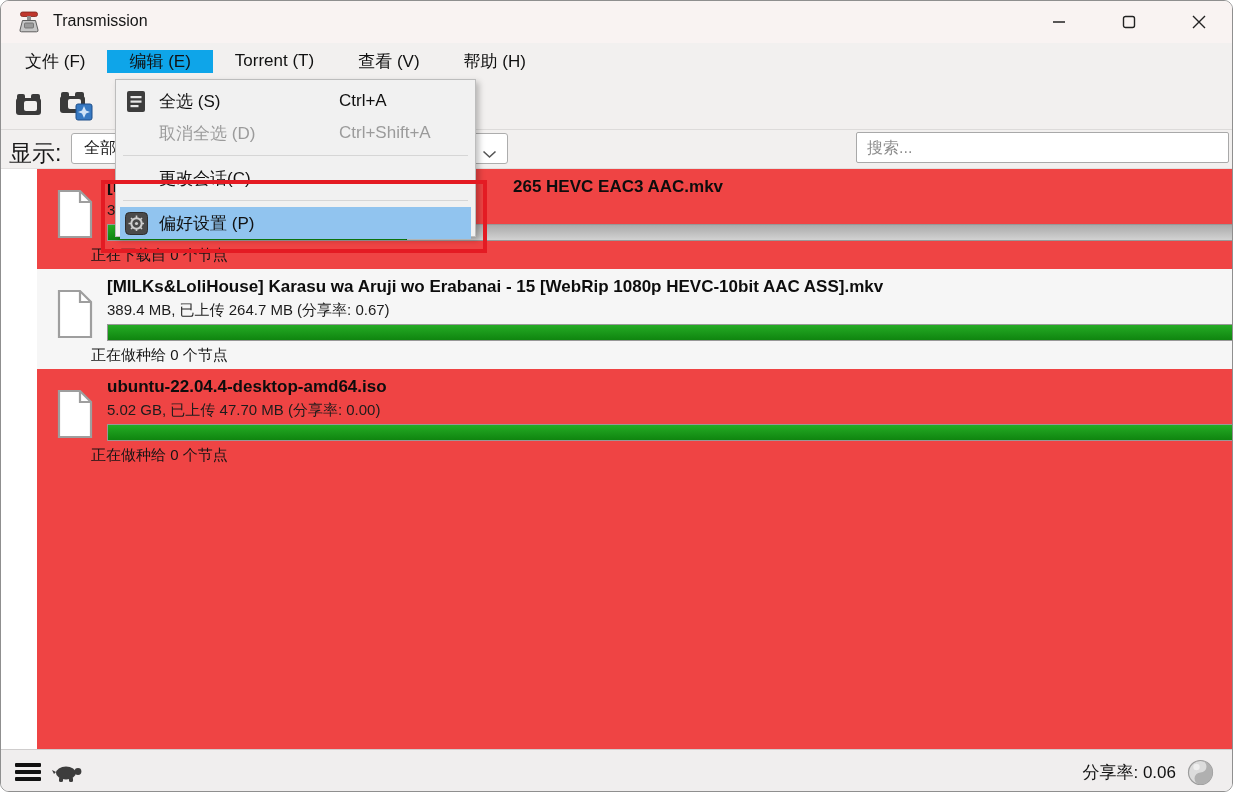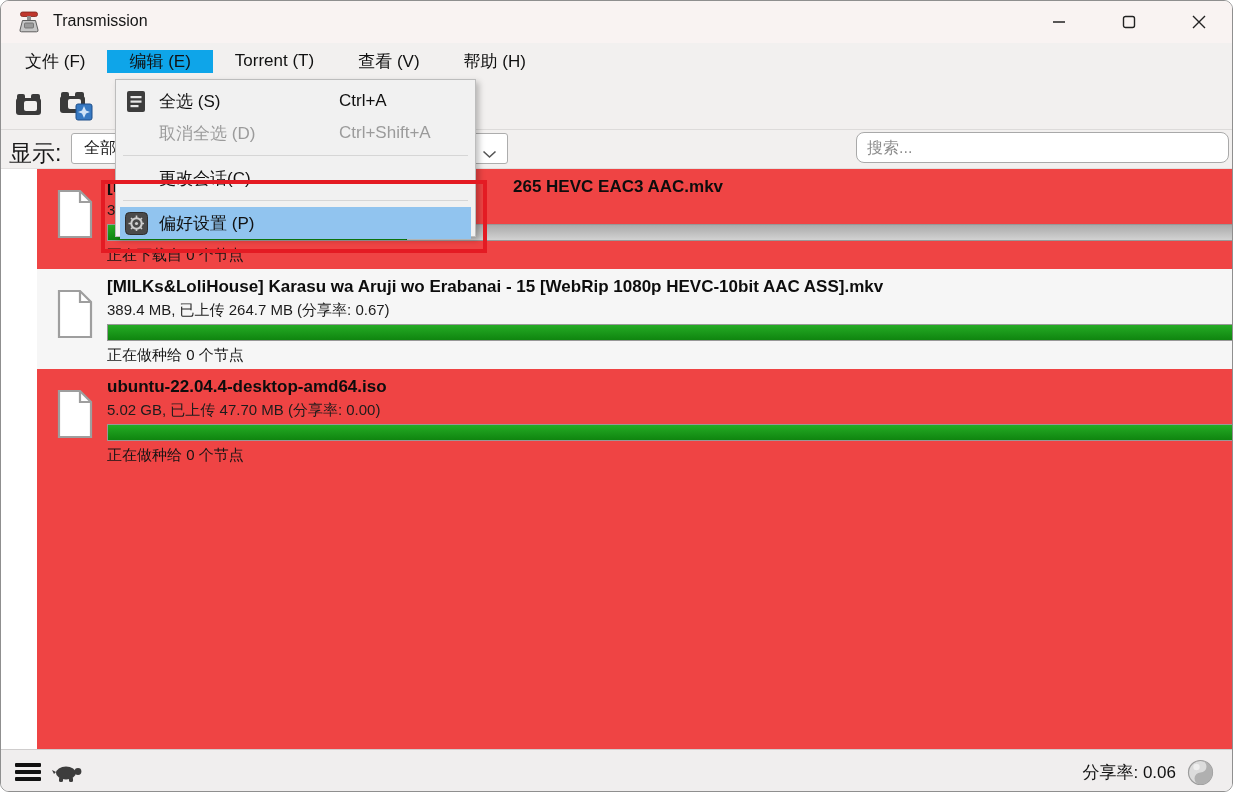--- a/index.html
+++ b/index.html
@@ -23,34 +23,34 @@
   
   .toolbar { position:absolute; left:0; top:78px; width:100%; height:51px; background:#f2f0ef; border-bottom:1px solid #dddbda; }
   .tbtn { position:absolute; top:9px; width:40px; height:38px; display:flex; align-items:center; justify-content:center; }
   .tbtn.open1 { left:8px; } .tbtn.open2 { left:54px; }
 
   
   .filterbar { position:absolute; left:0; top:129px; width:100%; height:39px; background:#f2f0ef; border-bottom:1px solid #e2e0df; }
   .show-label { position:absolute; left:8px; top:8px; font-size:23px; }
   .filter-dd { position:absolute; left:70px; top:3px; width:437px; height:31px; background:#fff; border:1px solid #adadad; border-radius:3px; display:flex; align-items:center; padding:0 12px; font-size:16px; }
   .filter-dd .chev { position:absolute; right:10px; top:11px; }
-  .search-input { position:absolute; left:855px; top:2px; width:373px; height:31px; background:#fff; border:1px solid #a9a9a9; border-radius:8px; font-size:16px; padding:0 10px; font-family:"Liberation Sans", sans-serif; color:#222; outline:none; }
+  .search-input { position:absolute; left:855px; top:2px; width:373px; height:31px; background:#fff; border:1px solid #a9a9a9; border-radius:2px; font-size:16px; padding:0 10px; font-family:"Liberation Sans", sans-serif; color:#222; outline:none; }
   .search-input::placeholder { color:#8d8d8d; }
 
   
   .list { position:absolute; left:0; top:168px; width:100%; height:580px; background:#ef4444;margin-left:36px; }
   .trow { position:absolute; left:0; width:100%; height:100px; }
   .trow.alt { background:#f6f6f6; }
   .trow .ficon { position:absolute; left:20px; top:20px; }
   .t-title { position:absolute; left:70px; top:8px; font-size:17px; font-weight:bold; color:#0d0d0d; white-space:nowrap; }
   .t1-right { position:absolute; left:406px; top:0; }
   .t-info { position:absolute; left:70px; top:32px; font-size:15px; color:#1c1c1c; white-space:nowrap; }
   .pbar { position:absolute; left:70px; top:55px; width:1153px; height:17px; background:linear-gradient(#aaaaaa,#d2d2d2); border:1px solid #989898; }
   .pfill { height:100%; background:linear-gradient(#25ab25,#0f850f); border-right:1px solid #0b6d0b; }
-  .t-status { position:absolute; left:70px; top:77px; font-size:15px; color:#141414; white-space:nowrap; }
+  .t-status { position:absolute; left:54px; top:77px; font-size:15px; color:#141414; white-space:nowrap; }
 
   
   .statusbar { position:absolute; left:0; top:748px; width:100%; height:44px; background:#f0eeee; border-top:1px solid #cfcdcd; }
   .hamburger { position:absolute; left:14px; top:13px; width:26px; height:18px; display:flex; flex-direction:column; justify-content:space-between; }
   .hamburger span { display:block; height:3.6px; background:#111; border-radius:1px; }
   .turtle { position:absolute; left:50px; top:11px; }
   .ratio-text { position:absolute; right:56px; top:11px; font-size:17px; color:#111; }
   .ratio-icon { position:absolute; right:18px; top:9px; }
 
   

